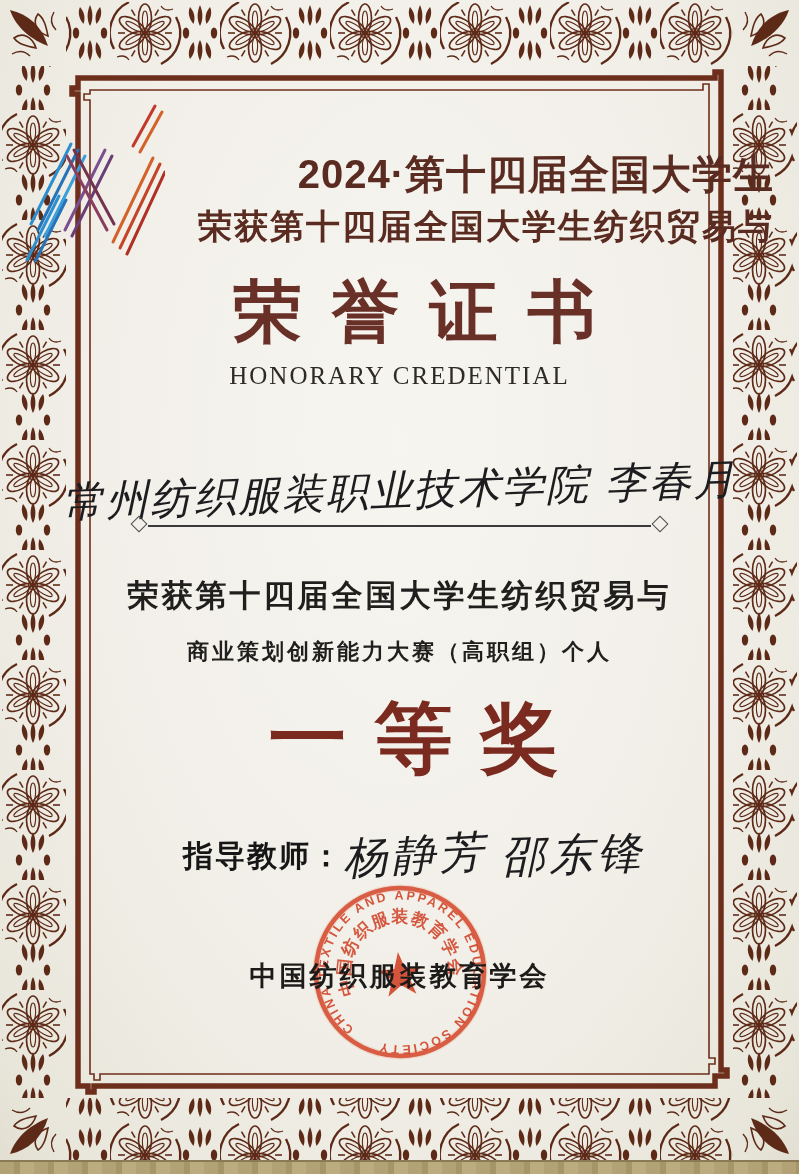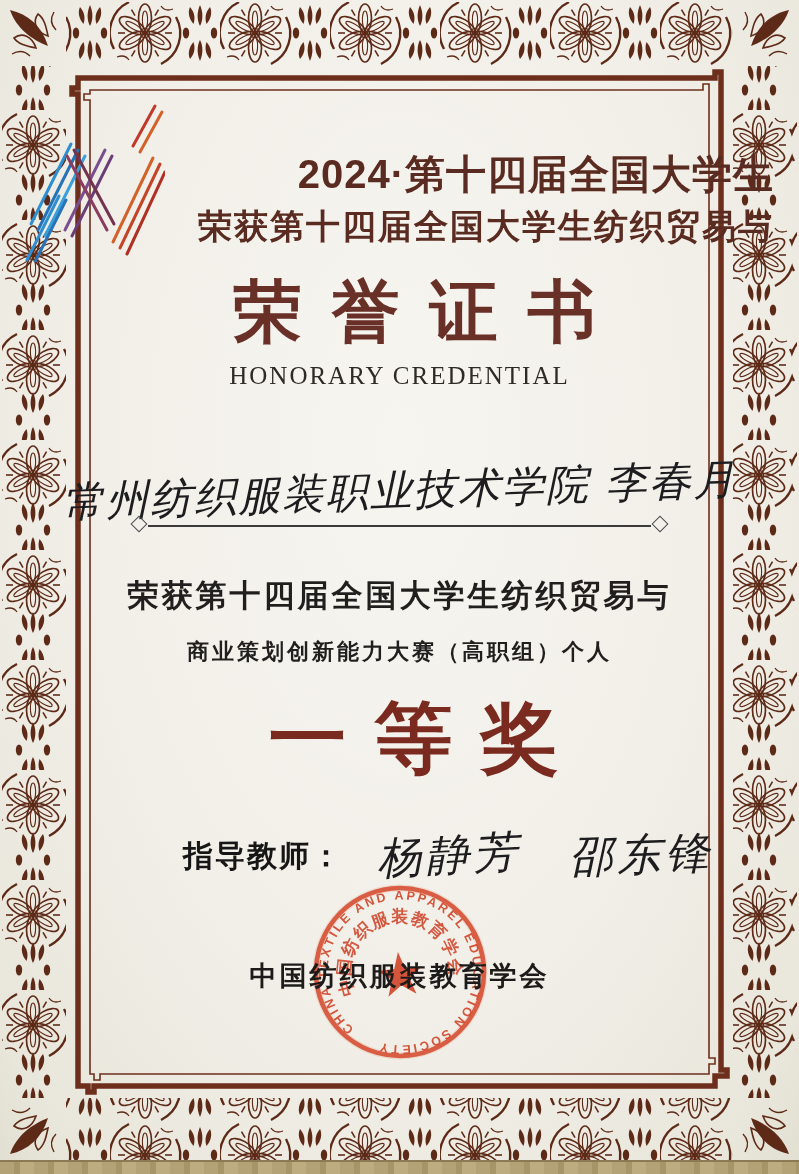--- a/index.html
+++ b/index.html
@@ -68,21 +68,21 @@
 
   .body-line1{top:575px;font-size:31px;font-weight:700;color:#201f1e;letter-spacing:3px;}
   .body-line2{top:637px;font-size:22px;font-weight:700;color:#201f1e;letter-spacing:3px;}
 
   .award{
     top:698px;font-size:78px;font-weight:800;color:#7b2a1f;
     letter-spacing:28px;padding-left:28px;line-height:1.05;
   }
 
   .advisor-row{
-    position:absolute;left:183px;top:826px;display:flex;align-items:flex-start;gap:34px;
+    position:absolute;left:183px;top:826px;display:flex;align-items:flex-start;
   }
   .advisor-label{font-size:30px;font-weight:700;color:#161616;letter-spacing:2px;padding-top:10px;}
   .advisor-name{font-size:44px;letter-spacing:4px;}
   .advisor-name.n1{transform:rotate(-3deg);}
   .advisor-name.n2{transform:rotate(-2deg);margin-left:14px;}
 
   .stamp-svg{position:absolute;left:305px;top:877px;z-index:1;opacity:.95;}
   .issuer-line{top:958px;font-size:27px;font-weight:700;color:#1d1b19;letter-spacing:3px;z-index:2;}
   .date-line{top:1010px;font-size:27px;font-weight:700;color:#1d1b19;letter-spacing:4px;z-index:2;}
 </style>

